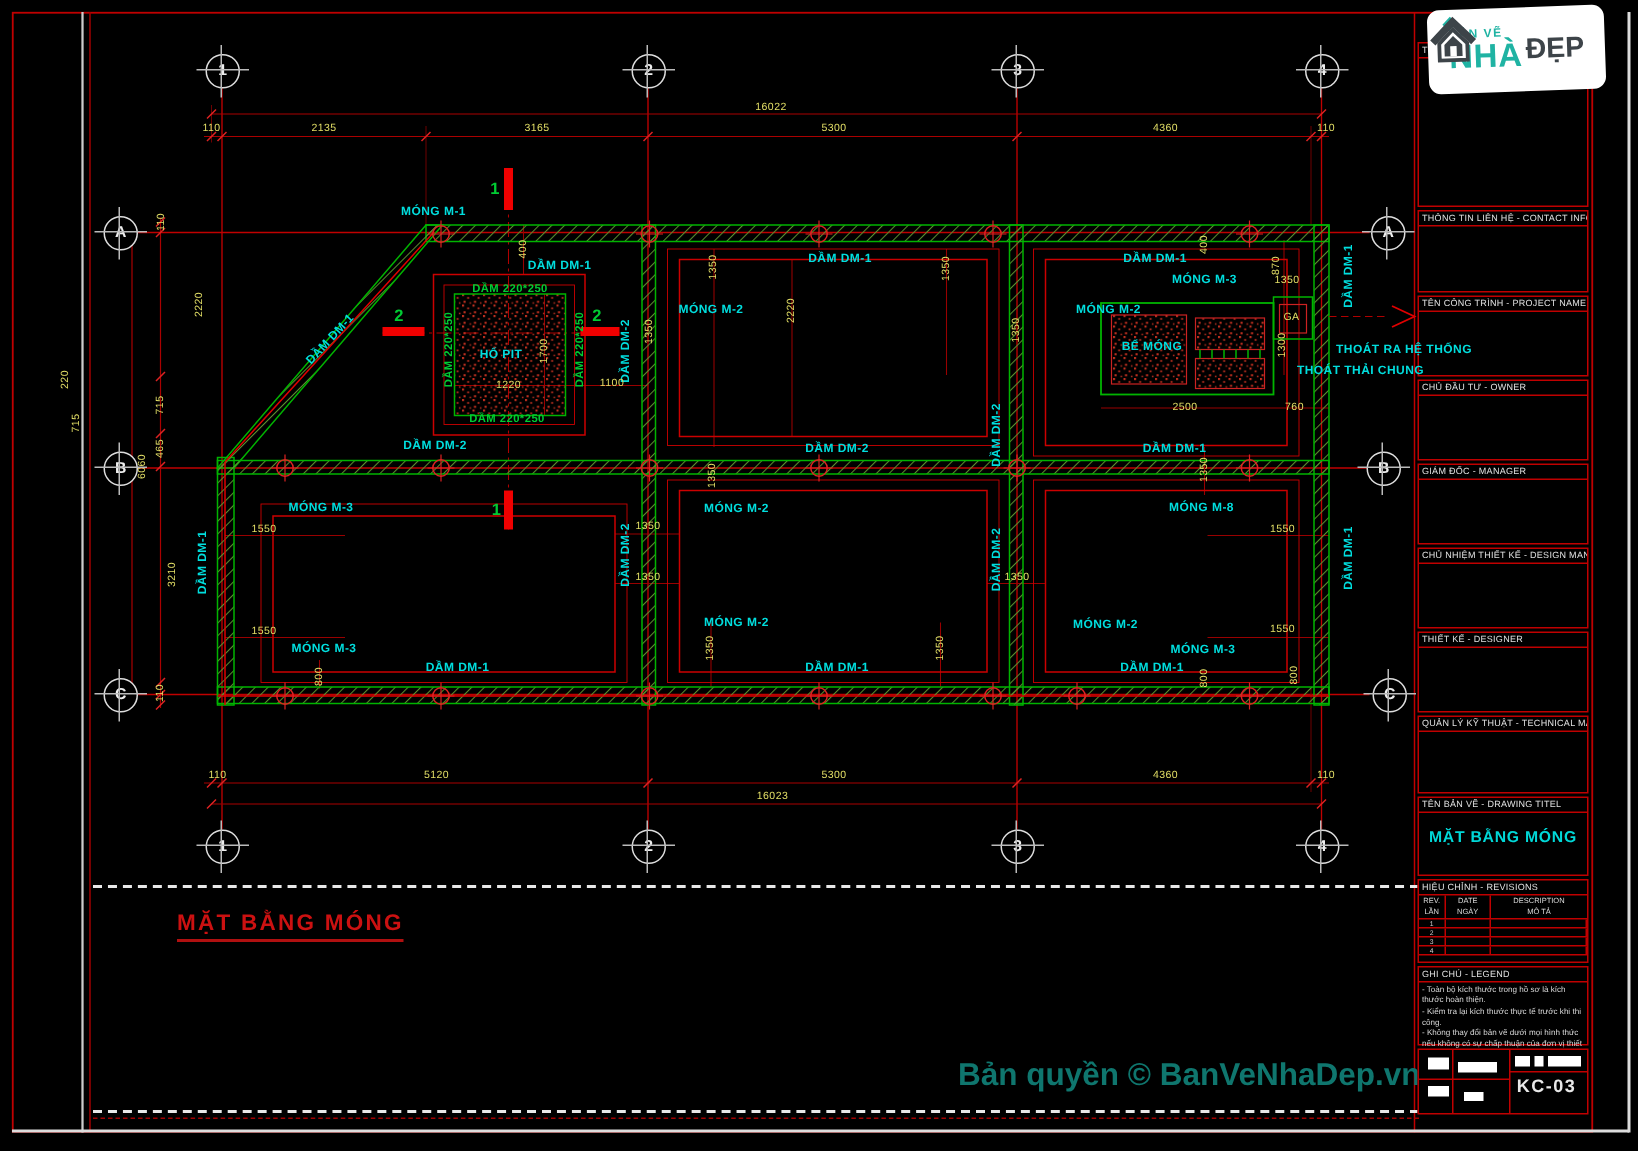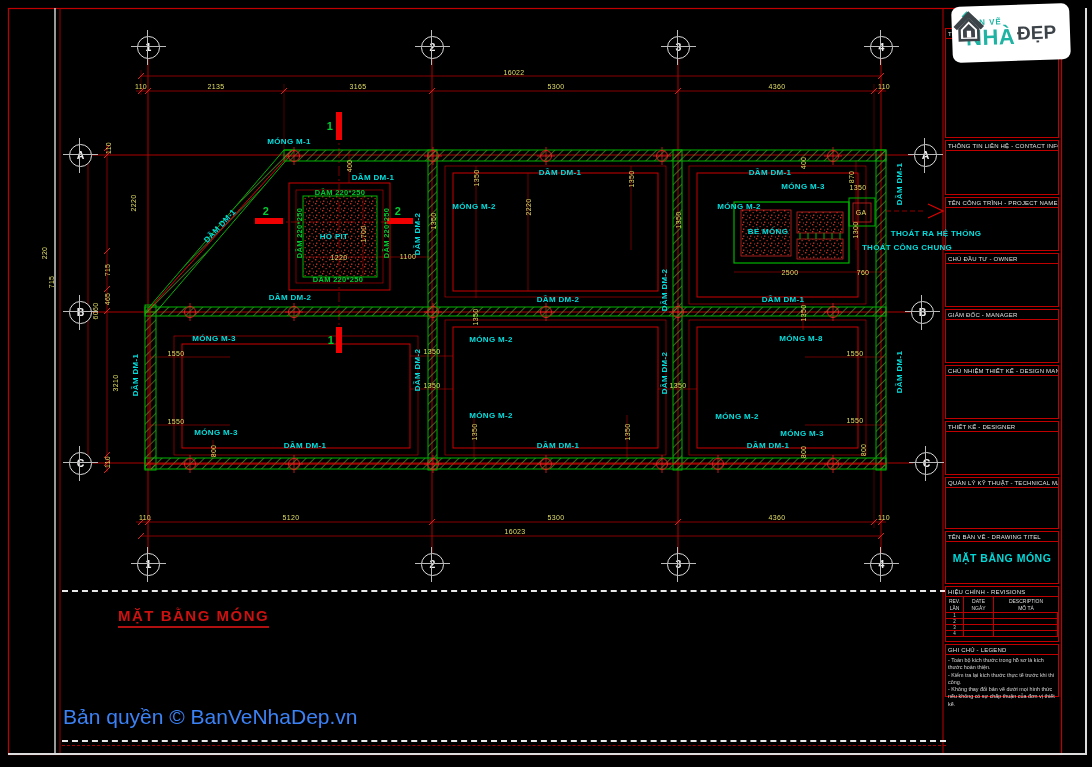--- a/index.html
+++ b/index.html
@@ -14,21 +14,21 @@
   .grb{color:#00cc33;font-size:11px;}
   
   #bubbles{position:absolute;left:0;top:0;width:1092px;height:767px;z-index:7;}
   .bub{position:absolute;width:21px;height:21px;margin:-11px 0 0 -11px;border:1px solid #ddd;border-radius:50%;
        background:#000;color:#eee;font-size:10.5px;line-height:20px;text-align:center;font-weight:bold;}
   .bub::before{content:"";position:absolute;left:-7px;right:-7px;top:9px;height:1px;background:#bbb;}
   .bub::after{content:"";position:absolute;top:-7px;bottom:-7px;left:9px;width:1px;background:#bbb;}
   .watermark{position:absolute;left:253px;top:292px;z-index:6;color:#8f8f8f;font-size:34px;font-weight:bold;letter-spacing:1px;opacity:.92;}
   .caption{position:absolute;left:118px;top:607px;color:#cc1111;font-size:15px;font-weight:bold;letter-spacing:1.5px;
            border-bottom:2px solid #b01010;padding-bottom:2px;z-index:3;}
-  .copyright{position:absolute;left:63px;top:705px;width:884px;text-align:left;color:#3b82f6;font-size:21px;font-weight:normal;z-index:3;}
+  .copyright{position:absolute;left:63px;top:705px;width:884px;text-align:right;color:#0f766e;font-size:21px;font-weight:bold;z-index:3;}
   .dashline{position:absolute;left:62px;width:884px;height:0;border-top:2px dashed #e8e8e8;z-index:2;}
   .reddash{position:absolute;left:62px;width:884px;height:0;border-top:1px dashed #a00000;z-index:2;}
   .edge{position:absolute;background:#ddd;z-index:2;}
   
   .titleblock{position:absolute;left:945px;top:28px;width:114px;height:717px;display:flex;flex-direction:column;gap:2px;z-index:3;}
   #tb-sections{display:flex;flex-direction:column;gap:2px;}
   .tb-sec{border:1px solid #c00000;position:relative;box-sizing:border-box;background:#000;}
   .tb-head{font-size:6px;color:#e0e0e0;padding:2px 2px 1px 2px;border-bottom:1px solid #c00000;white-space:nowrap;overflow:hidden;letter-spacing:.2px;}
   .tb-drawtitle{color:#00d8d8;font-size:10.5px;font-weight:bold;text-align:center;margin-top:10px;letter-spacing:.5px;}
   .rev-table{font-size:5px;color:#ddd;}
@@ -183,21 +183,21 @@
   <div id="plan-labels">
       <span class="plbl cy" style="left: 289px; top: 141px;">MÓNG M-1</span>
       <span class="plbl cy" style="left: 373px; top: 177px;">DẦM DM-1</span>
       <span class="plbl cy" style="left: 560px; top: 172px;">DẦM DM-1</span>
       <span class="plbl cy" style="left: 770px; top: 172px;">DẦM DM-1</span>
       <span class="plbl cy" style="left: 803px; top: 186px;">MÓNG M-3</span>
       <span class="plbl cy" style="left: 474px; top: 206px;">MÓNG M-2</span>
       <span class="plbl cy" style="left: 739px; top: 206px;">MÓNG M-2</span>
       <span class="plbl cy" style="left: 768px; top: 231px;">BỂ MÓNG</span>
       <span class="plbl cy" style="left: 907px; top: 233px; margin-left: 29px;">THOÁT RA HỆ THỐNG</span>
-      <span class="plbl cy" style="left: 907px; top: 247px;">THOÁT CÔNG CHUNG</span>
+      <span class="plbl cy" style="left: 907px; top: 247px;">THOÁT THẢI CHUNG</span>
       <span class="plbl cy" style="left: 558px; top: 299px;">DẦM DM-2</span>
       <span class="plbl cy" style="left: 783px; top: 299px;">DẦM DM-1</span>
       <span class="plbl cy" style="left: 290px; top: 297px;">DẦM DM-2</span>
       <span class="plbl cy" style="left: 214px; top: 338px;">MÓNG M-3</span>
       <span class="plbl cy" style="left: 491px; top: 339px;">MÓNG M-2</span>
       <span class="plbl cy" style="left: 801px; top: 338px;">MÓNG M-8</span>
       <span class="plbl cy" style="left: 491px; top: 415px;">MÓNG M-2</span>
       <span class="plbl cy" style="left: 737px; top: 416px;">MÓNG M-2</span>
       <span class="plbl cy" style="left: 216px; top: 432px;">MÓNG M-3</span>
       <span class="plbl cy" style="left: 802px; top: 433px;">MÓNG M-3</span>
@@ -377,20 +377,34 @@
 
     <div class="tb-sec" style="height:53px">
       <div class="tb-head">GHI CHÚ - LEGEND</div>
       <div id="legend-notes">
           <div class="note">- Toàn bộ kích thước trong hồ sơ là kích thước hoàn thiện.</div>
           <div class="note">- Kiểm tra lại kích thước thực tế trước khi thi công.</div>
           <div class="note">- Không thay đổi bản vẽ dưới mọi hình thức nếu không có sự chấp thuận của đơn vị thiết kế.</div>
         </div>
     </div>
 
+    <div class="tb-sec stamp" style="height:44px">
+      <div class="ln" style="left:60px;top:0;width:1px;height:42px;"></div>
+      <div class="ln" style="left:0;top:19px;width:60px;height:1px;"></div>
+      <div class="ln" style="left:22px;top:0;width:1px;height:42px;"></div>
+      <div class="ln" style="left:60px;top:14px;width:52px;height:1px;"></div>
+      <div class="wb" style="left:6px;top:5px;width:14px;height:8px;"></div>
+      <div class="wb" style="left:6px;top:24px;width:14px;height:7px;"></div>
+      <div class="wb" style="left:26px;top:8px;width:26px;height:7px;"></div>
+      <div class="wb" style="left:30px;top:28px;width:13px;height:6px;"></div>
+      <div class="wb" style="left:64px;top:4px;width:10px;height:7px;"></div>
+      <div class="wb" style="left:77px;top:4px;width:6px;height:7px;"></div>
+      <div class="wb" style="left:86px;top:4px;width:22px;height:7px;"></div>
+      <div class="sheetno">KC-03</div>
+    </div>
   </div>
 
   <div class="logo">
     <div class="logo-col">
       <span class="logo-top">BẢN VẼ</span>
       <span class="logo-main">NHÀ</span>
     </div>
     <svg width="34" height="40" viewBox="0 0 40 44">
       <polygon points="12,10 18,4 23,9 17,15" fill="#1fb3a3"></polygon>
       <polygon points="20,4 38,22 34,26 20,12 6,26 2,22" fill="#3d4449"></polygon>

